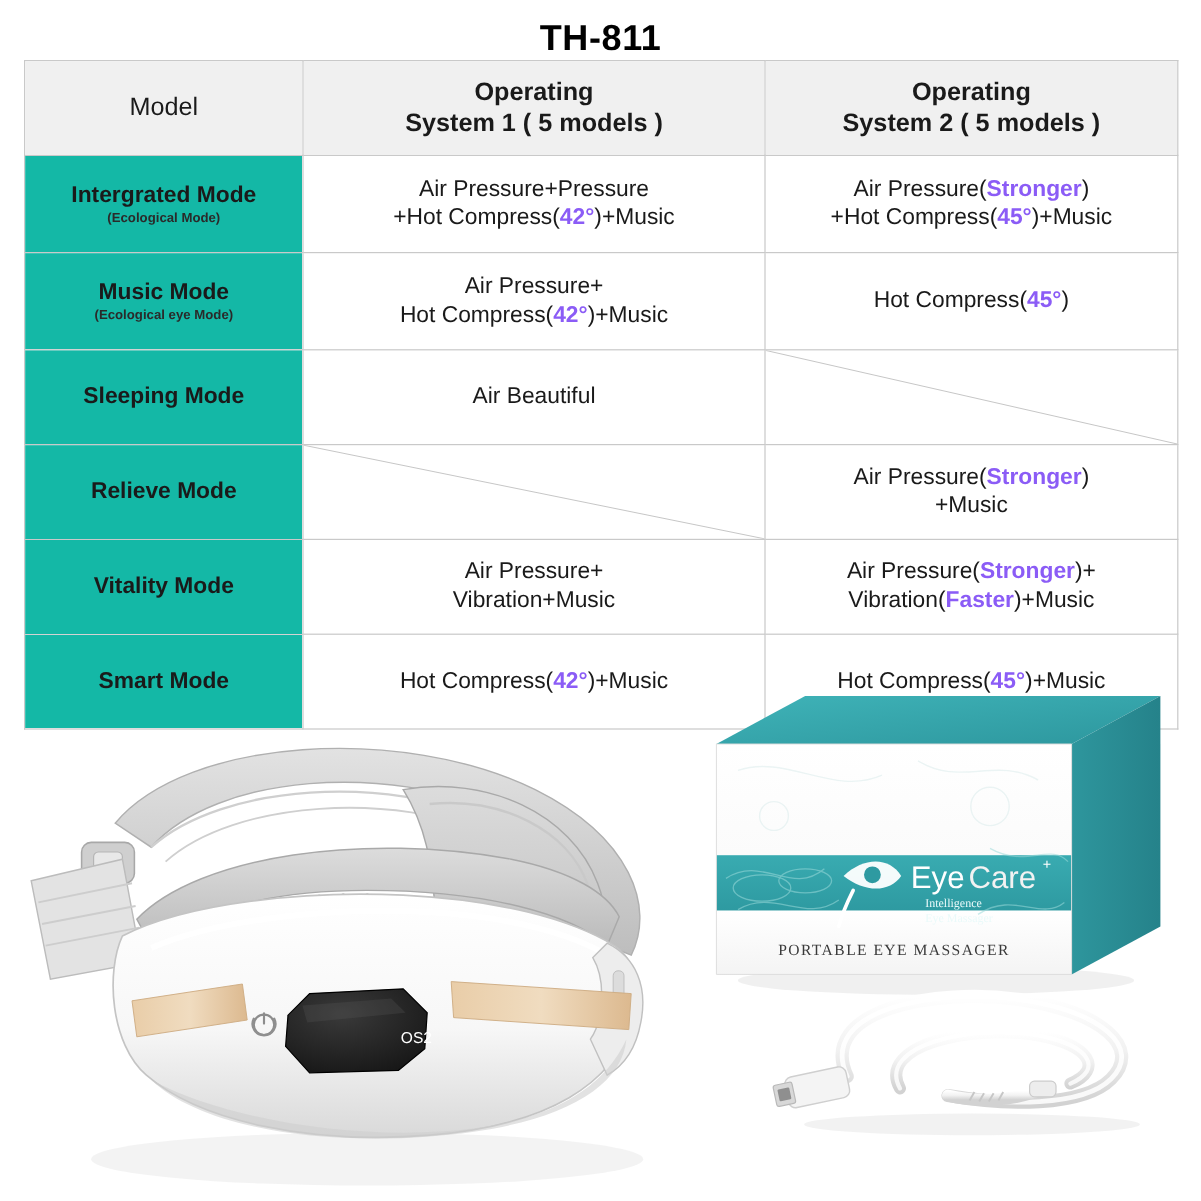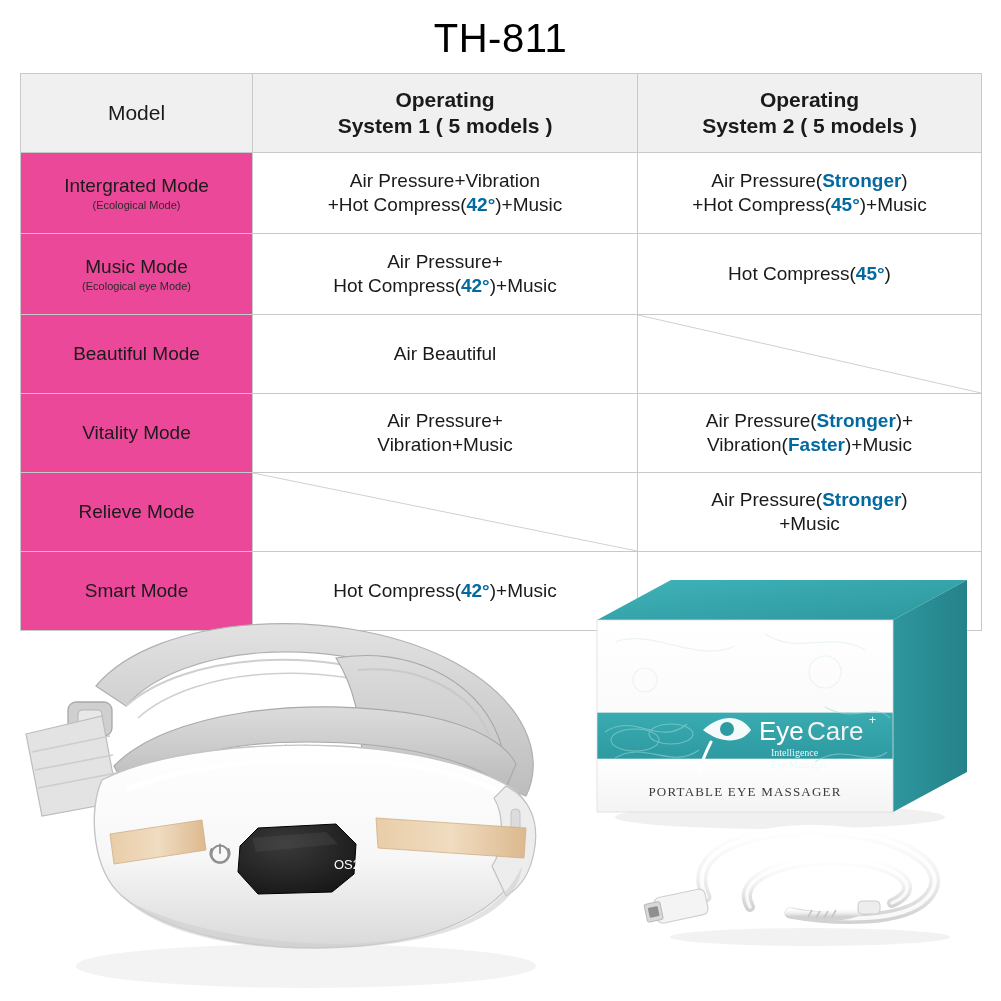--- a/index.html
+++ b/index.html
@@ -17,25 +17,24 @@
   }
   .page {
     width: 1001px;
     height: 1001px;
     position: relative;
   }
 
   
   .title {
     text-align: center;
-    font-size: 40px;
-    font-weight: normal;
+    font-size: 30px;
+    font-weight: bold;
     letter-spacing: 0.5px;
     padding-top: 16px;
-    padding-bottom: 12px;
     color: #000;
   }
 
   
   .table-wrap {
     padding: 0 20px;
     box-sizing: border-box;
   }
   table.spec {
     width: 961px;
@@ -60,32 +59,32 @@
     background: #f0f0f0;
     font-weight: bold;
     font-size: 21px;
     height: 62px;
   }
   tr.head td.model-head {
     font-weight: normal;
     font-size: 21px;
   }
   td.rowlabel {
-    background: #ec4899;
+    background: #14b8a6;
     font-size: 21px;
-    font-weight: normal;
+    font-weight: bold;
   }
   td.rowlabel .sub {
     display: block;
     font-size: 11px;
     color: #2a2a2a;
     margin-top: 1px;
   }
   .red {
-    color: #0369a1;
+    color: #8b5cf6;
     font-weight: bold;
   }
   .row-h1 td { height: 64px; }
   .row-h2 td { height: 64px; }
   .row-h3 td { height: 62px; }
 
   
   td.diag { padding: 0; }
   td.diag svg {
     display: block;
@@ -158,21 +157,21 @@
             <div>System 2 ( 5 models )</div>
           </td>
         </tr>
 
         <tr class="row-h1">
           <td class="rowlabel">
             <span>Intergrated Mode</span>
             <span class="sub">(Ecological Mode)</span>
           </td>
           <td>
-            <div><span>Air Pressure+Vibration</span></div>
+            <div><span>Air Pressure+Pressure</span></div>
             <div><span>+Hot Compress(</span><span class="red">42°</span><span>)+Music</span></div>
           </td>
           <td>
             <div><span>Air Pressure(</span><span class="red">Stronger</span><span>)</span></div>
             <div><span>+Hot Compress(</span><span class="red">45°</span><span>)+Music</span></div>
           </td>
         </tr>
 
         <tr class="row-h2">
           <td class="rowlabel">
@@ -183,58 +182,58 @@
             <div><span>Air Pressure+</span></div>
             <div><span>Hot Compress(</span><span class="red">42°</span><span>)+Music</span></div>
           </td>
           <td>
             <div><span>Hot Compress(</span><span class="red">45°</span><span>)</span></div>
           </td>
         </tr>
 
         <tr class="row-h3">
           <td class="rowlabel">
-            <span>Beautiful Mode</span>
+            <span>Sleeping Mode</span>
           </td>
           <td>
             <div><span>Air Beautiful</span></div>
           </td>
           <td class="diag">
             <svg viewBox="0 0 100 100" preserveAspectRatio="none">
               <line x1="0" y1="0" x2="100" y2="100" stroke="#777" stroke-width="0.35" vector-effect="non-scaling-stroke"></line>
             </svg>
           </td>
         </tr>
 
         <tr class="row-h3">
           <td class="rowlabel">
-            <span>Vitality Mode</span>
-          </td>
-          <td>
-            <div><span>Air Pressure+</span></div>
-            <div><span>Vibration+Music</span></div>
-          </td>
-          <td>
-            <div><span>Air Pressure(</span><span class="red">Stronger</span><span>)+</span></div>
-            <div><span>Vibration(</span><span class="red">Faster</span><span>)+Music</span></div>
-          </td>
-        </tr>
-
-        <tr class="row-h3">
-          <td class="rowlabel">
             <span>Relieve Mode</span>
           </td>
           <td class="diag">
             <svg viewBox="0 0 100 100" preserveAspectRatio="none">
               <line x1="0" y1="0" x2="100" y2="100" stroke="#777" stroke-width="0.35" vector-effect="non-scaling-stroke"></line>
             </svg>
           </td>
           <td>
             <div><span>Air Pressure(</span><span class="red">Stronger</span><span>)</span></div>
             <div><span>+Music</span></div>
+          </td>
+        </tr>
+
+        <tr class="row-h3">
+          <td class="rowlabel">
+            <span>Vitality Mode</span>
+          </td>
+          <td>
+            <div><span>Air Pressure+</span></div>
+            <div><span>Vibration+Music</span></div>
+          </td>
+          <td>
+            <div><span>Air Pressure(</span><span class="red">Stronger</span><span>)+</span></div>
+            <div><span>Vibration(</span><span class="red">Faster</span><span>)+Music</span></div>
           </td>
         </tr>
 
         <tr class="row-h3">
           <td class="rowlabel">
             <span>Smart Mode</span>
           </td>
           <td>
             <div><span>Hot Compress(</span><span class="red">42°</span><span>)+Music</span></div>
           </td>

